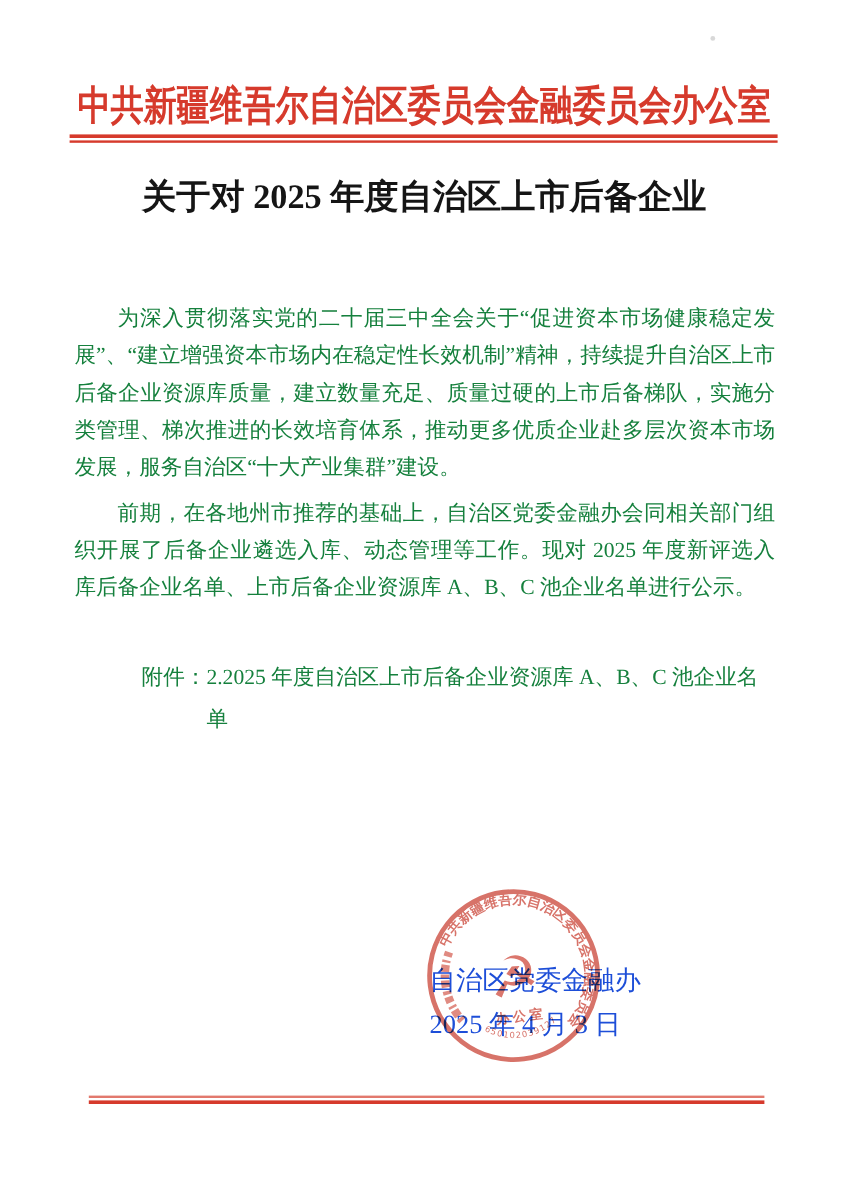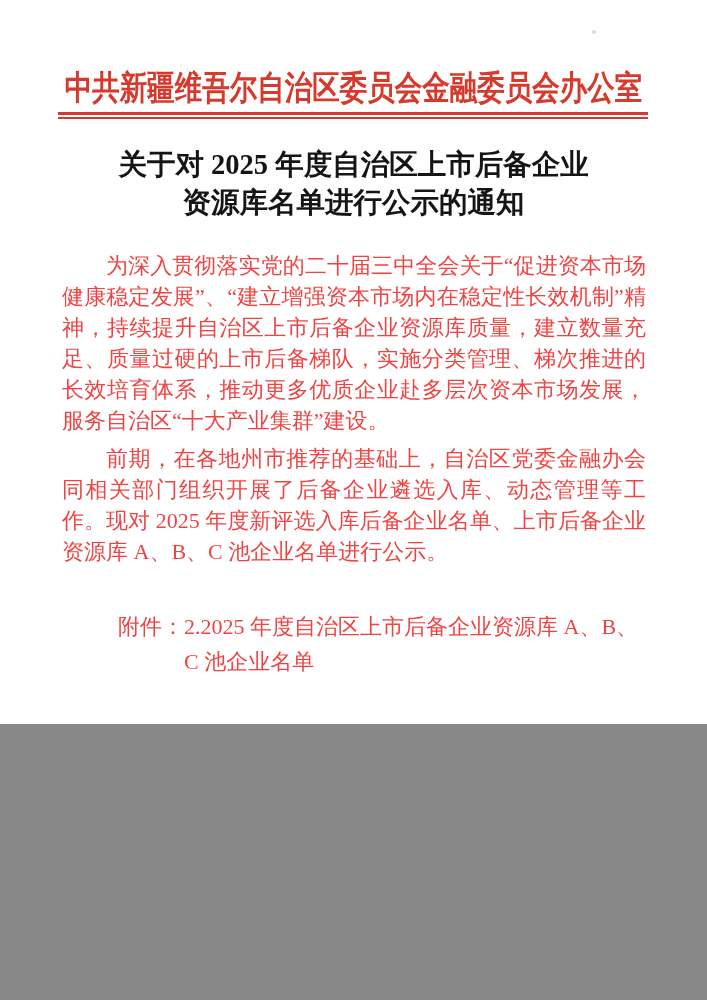--- a/index.html
+++ b/index.html
@@ -1,18 +1,18 @@
 <!DOCTYPE html>
 <html><head>
 <meta charset="utf-8">
 <style>
   html,body{margin:0;padding:0;background:#888;}
   .page{
     position:relative;
-    width:707px;height:724px;
+    width:707px;height:1000px;
     background:#ffffff;
     font-family:"Liberation Serif","DejaVu Serif",serif;
     overflow:hidden;
     margin:0 auto;
   }
   
   .org-name{
     position:absolute;top:70px;left:0;width:707px;
     text-align:center;
     color:#d63a2c;
@@ -30,21 +30,21 @@
   
   .doc-title{
     position:absolute;top:146px;left:0;width:707px;
     text-align:center;color:#151515;
     font-weight:bold;font-size:28.5px;line-height:38px;
     margin:0;
   }
   
   .body-block{
     position:absolute;top:250px;left:62px;width:584px;
-    color:#ef4444;font-size:22px;line-height:31px;
+    color:#15803d;font-size:18px;line-height:31px;
   }
   .body-block p{
     margin:0;text-align:justify;text-indent:2em;
   }
   .body-block p + p{margin-top:7px;}
   
   .attachments{
     display:flex;align-items:flex-start;
     margin-top:42px;padding-left:56px;
     line-height:35px;
@@ -89,21 +89,20 @@
     <span class="stretch">中共新疆维吾尔自治区委员会金融委员会办公室</span>
   </div>
   <div class="double-line top">
     <div class="thick"></div>
     <div class="gap"></div>
     <div class="thin"></div>
   </div>
 
   <h1 class="doc-title">
     <div>关于对 2025 年度自治区上市后备企业</div>
-    <div>资源库名单进行公示的通知</div>
   </h1>
 
   <div class="body-block">
     <p>为深入贯彻落实党的二十届三中全会关于“促进资本市场健康稳定发展”、“建立增强资本市场内在稳定性长效机制”精神，持续提升自治区上市后备企业资源库质量，建立数量充足、质量过硬的上市后备梯队，实施分类管理、梯次推进的长效培育体系，推动更多优质企业赴多层次资本市场发展，服务自治区“十大产业集群”建设。</p>
     <p>前期，在各地州市推荐的基础上，自治区党委金融办会同相关部门组织开展了后备企业遴选入库、动态管理等工作。现对 2025 年度新评选入库后备企业名单、上市后备企业资源库 A、B、C 池企业名单进行公示。</p>
 
     <div class="attachments">
       <span class="att-label">附件：</span>
       <span class="att-items">
         <div class="att-item">2.2025 年度自治区上市后备企业资源库 A、B、C 池企业名单</div>

